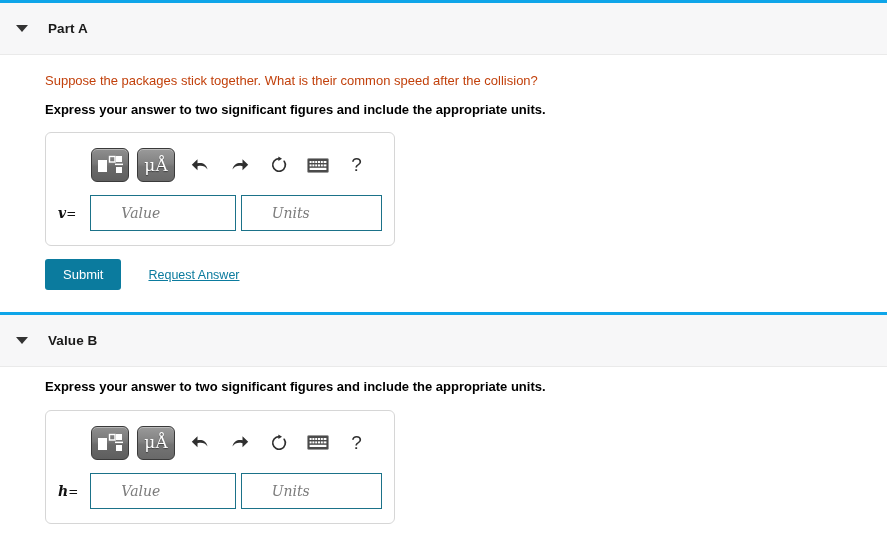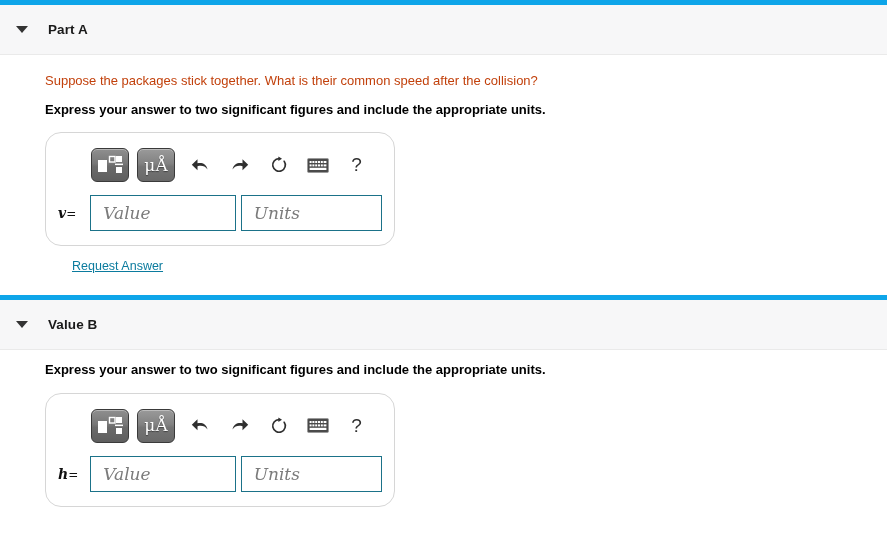--- a/index.html
+++ b/index.html
@@ -12,21 +12,21 @@
     height: 540px;
     overflow: hidden;
     font-family: "Liberation Sans", sans-serif;
     color: #2b2b2b;
     -webkit-font-smoothing: antialiased;
   }
 
   
   .part-header {
     background: #f7f7f8;
-    border-top: 5px solid #0ea5e9;
+    border-top: 3px solid #0ea5e9;
     border-bottom: 1px solid #eaeaea;
     height: 55px;
     display: flex;
     align-items: center;
     padding-left: 16px;
     box-sizing: border-box;
   }
   .caret {
     width: 0;
     height: 0;
@@ -64,21 +64,21 @@
     font-family: "DejaVu Serif", "Liberation Serif", serif;
     font-style: italic;
     font-weight: normal;
     font-size: 13.5px;
   }
 
   
   .answer-box {
     margin-top: 14px;
     border: 1px solid #d6d6d6;
-    border-radius: 16px;
+    border-radius: 6px;
     background: #ffffff;
     width: 350px;
     box-sizing: border-box;
     padding: 10px 12px 14px 12px;
   }
 
   
   .toolbar {
     display: flex;
     align-items: center;
@@ -155,22 +155,23 @@
     display: flex;
     align-items: center;
     padding-left: 12px;
     cursor: text;
   }
   .field.value { width: 148px; margin-right: 5px; }
   .field.units { width: 144px; }
   .placeholder {
     font-family: "DejaVu Serif", "Liberation Serif", serif;
     font-style: italic;
-    font-size: 17px;
+    font-size: 14px;
     color: #7b7b7b;
+    margin-left: 18px;
   }
 
   
   .actions {
     display: flex;
     align-items: center;
     margin-top: 13px;
   }
   .submit-btn {
     background: #0b7b9e;
@@ -273,20 +274,21 @@
         <span class="placeholder">Value</span>
       </div>
       <div class="field units">
         <span class="placeholder">Units</span>
       </div>
     </div>
 
   </div>
 
   <div class="actions">
+    <button class="submit-btn">Submit</button>
     <a class="request-link">Request Answer</a>
   </div>
 </div>
 
 <div class="spacer-a"></div>
 
 <div class="part-header">
   <div class="caret"></div>
   <div class="part-title">Value B</div>
 </div>

